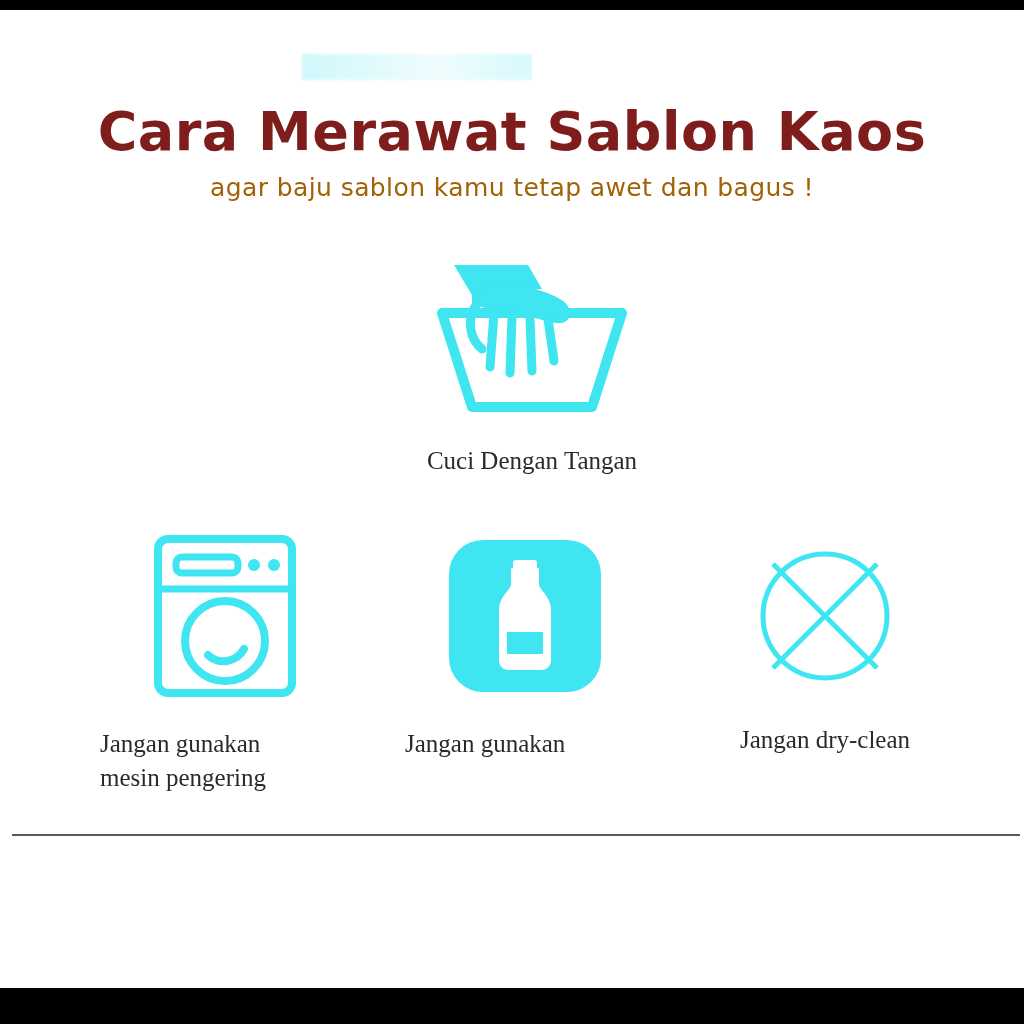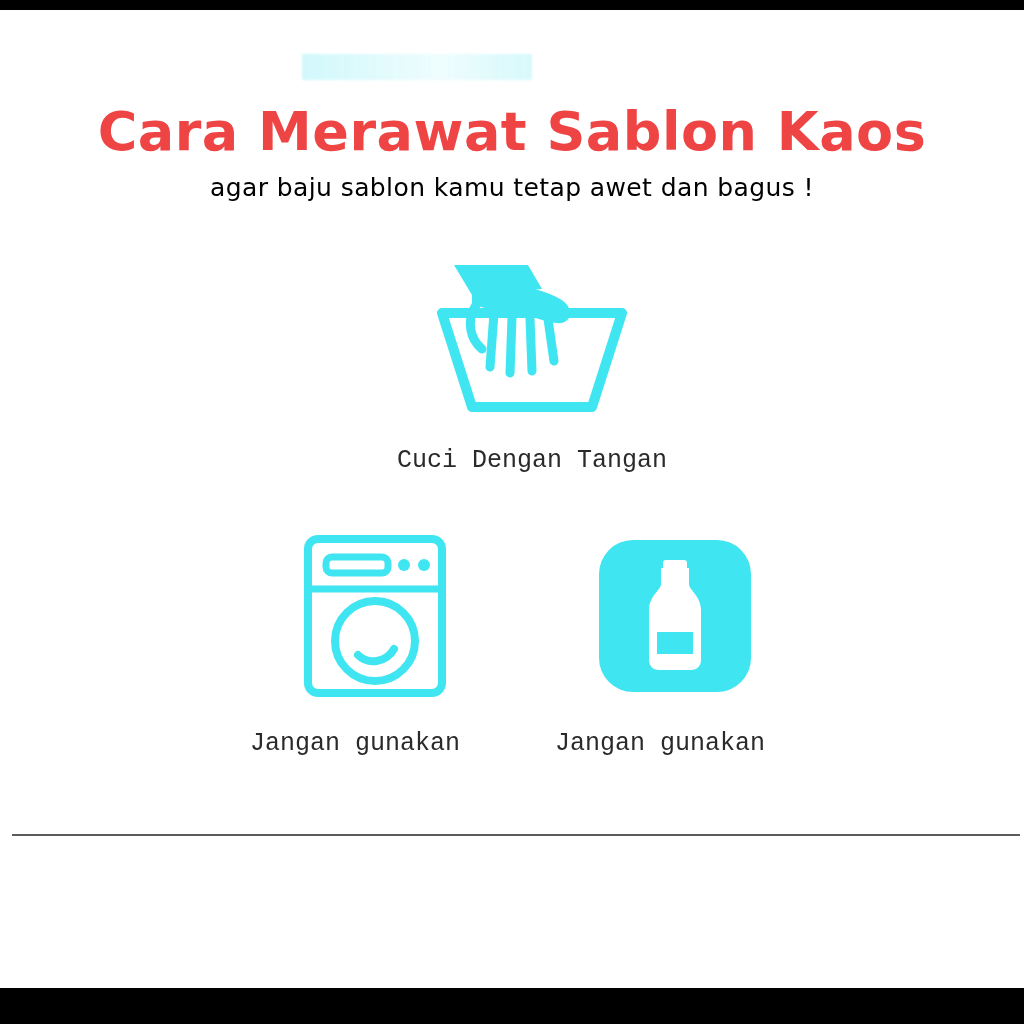--- a/index.html
+++ b/index.html
@@ -48,29 +48,29 @@
     left: 0;
     top: 92px;
     width: 1012px;
     text-align: center;
   }
   .title {
     font-family: "DejaVu Sans", sans-serif;
     font-size: 54px;
     font-weight: bold;
     letter-spacing: 0.5px;
-    color: #ef4444;
+    color: #7f1d1d;
     line-height: 1.1;
     margin: 0;
     padding: 0;
   }
   .subtitle {
     font-family: "DejaVu Sans", sans-serif;
     font-size: 25px;
-    color: #000000;
+    color: #a16207;
     letter-spacing: 0.4px;
     margin-top: 12px;
   }
 
   
   .row-one {
     position: absolute;
     left: 0;
     top: 242px;
     width: 1012px;
@@ -89,21 +89,21 @@
     display: flex;
     flex-direction: column;
     align-items: center;
   }
   .icon-box {
     display: flex;
     align-items: center;
     justify-content: center;
   }
   .care-label {
-    font-family: Liberation Mono, monospace;
+    font-family: Liberation Serif, serif;
     color: #2a2a2a;
     text-align: center;
     line-height: 1.35;
   }
 
   
   .item-handwash { width: 330px; margin-left: 40px; }
   .item-handwash .icon-box { height: 170px; }
   .item-handwash .care-label { font-size: 25px; margin-top: 22px; }
 
@@ -194,37 +194,48 @@
             <rect x="26" y="26" width="62" height="16" rx="6" ry="6" fill="none" stroke="#3FE5F0" stroke-width="7"></rect>
             <circle cx="104" cy="34" r="6" fill="#3FE5F0"></circle>
             <circle cx="124" cy="34" r="6" fill="#3FE5F0"></circle>
             <line x1="8" y1="58" x2="142" y2="58" stroke="#3FE5F0" stroke-width="7"></line>
             <circle cx="75" cy="110" r="40" fill="none" stroke="#3FE5F0" stroke-width="8"></circle>
             <path d="M58 124 C68 134, 86 132, 94 118" fill="none" stroke="#3FE5F0" stroke-width="8" stroke-linecap="round"></path>
           </svg>
         </div>
         <div class="care-label">
           <div>Jangan gunakan</div>
+          <div>mesin pengering</div>
         </div>
       </div>
 
       <div class="care-item item-bleach">
         <div class="icon-box">
           <svg width="152" height="152" viewBox="0 0 152 152">
             <rect x="0" y="0" width="152" height="152" rx="34" ry="34" fill="#3FE5F0"></rect>
 
             <path d="M62 28 L90 28 L90 44 C90 50, 102 56, 102 70 L102 120 C102 126, 98 130, 92 130 L60 130 C54 130, 50 126, 50 120 L50 70 C50 56, 62 50, 62 44 Z" fill="#ffffff"></path>
             <rect x="58" y="92" width="36" height="22" fill="#3FE5F0"></rect>
             <rect x="64" y="20" width="24" height="10" rx="3" ry="3" fill="#ffffff"></rect>
           </svg>
         </div>
         <div class="care-label">
           <div>Jangan gunakan</div>
         </div>
       </div>
 
+      <div class="care-item item-dryclean">
+        <div class="icon-box">
+          <svg width="140" height="140" viewBox="0 0 140 140">
+            <circle cx="70" cy="70" r="62" fill="none" stroke="#3FE5F0" stroke-width="5"></circle>
+            <line x1="18" y1="18" x2="122" y2="122" stroke="#3FE5F0" stroke-width="5"></line>
+            <line x1="122" y1="18" x2="18" y2="122" stroke="#3FE5F0" stroke-width="5"></line>
+          </svg>
+        </div>
+        <div class="care-label">Jangan dry-clean</div>
+      </div>
 
     </div>
 
     <div class="divider"></div>
 
   </div>
 </div>
 
 </body></html>

